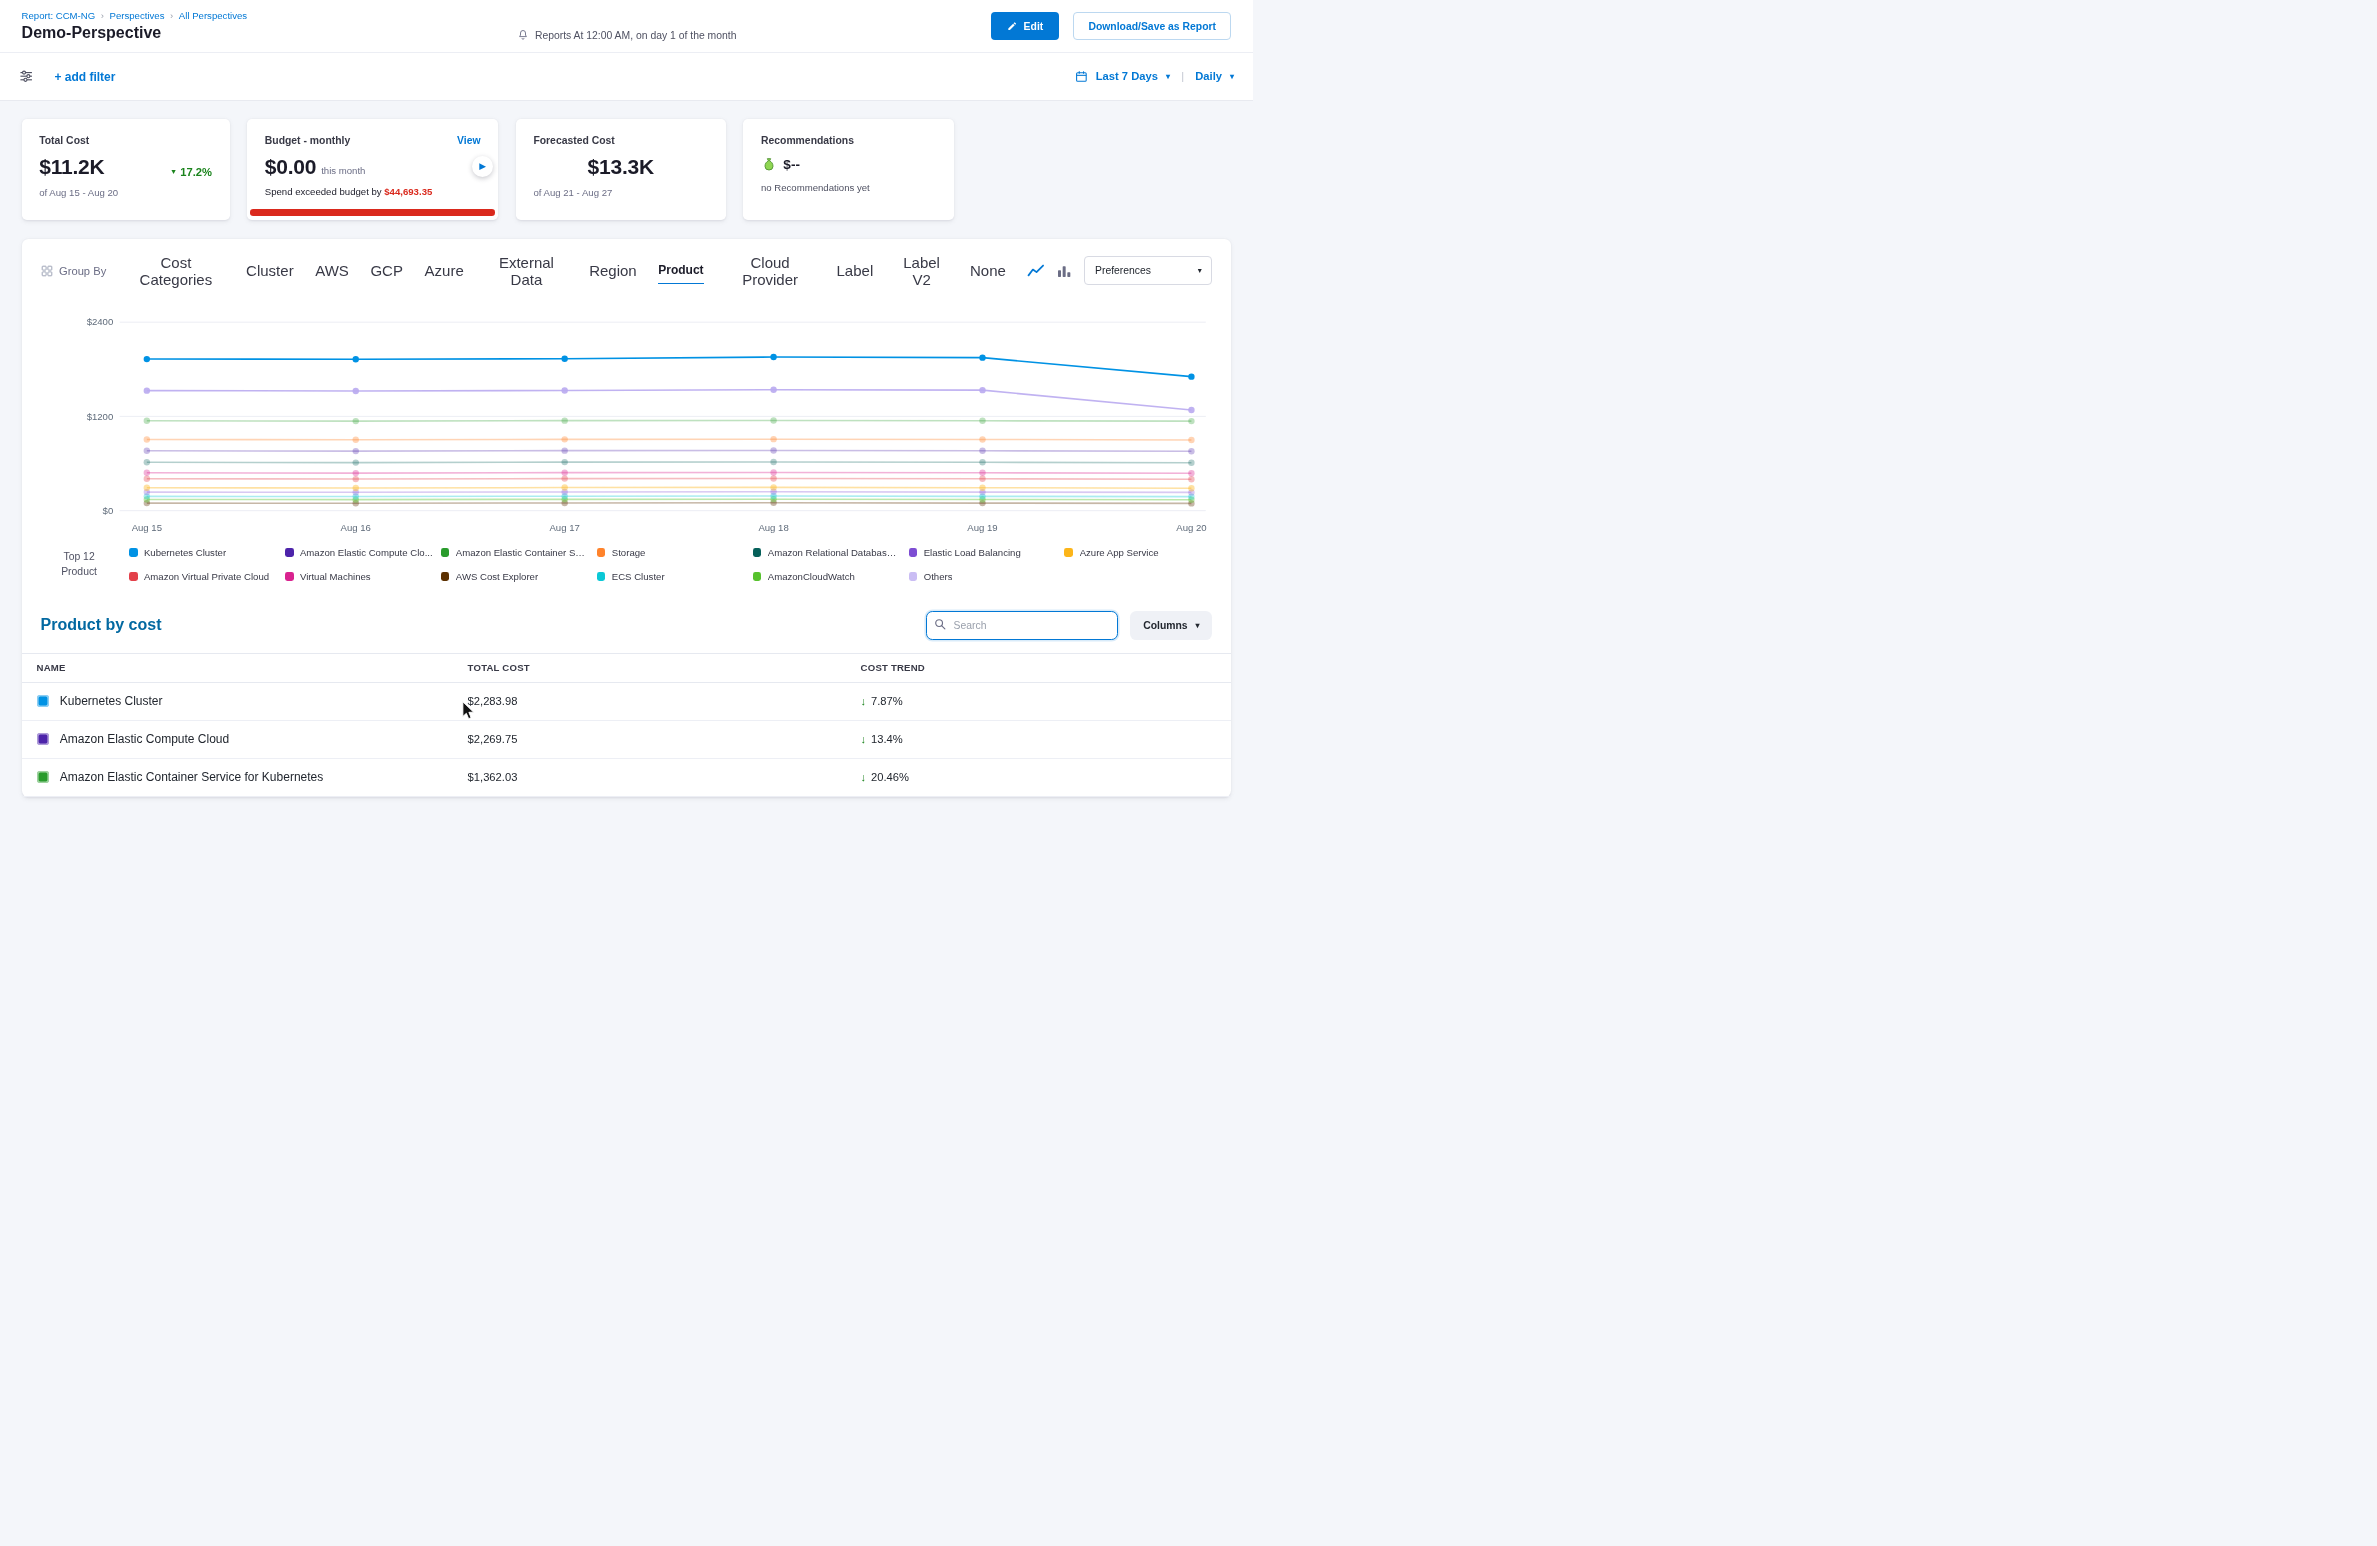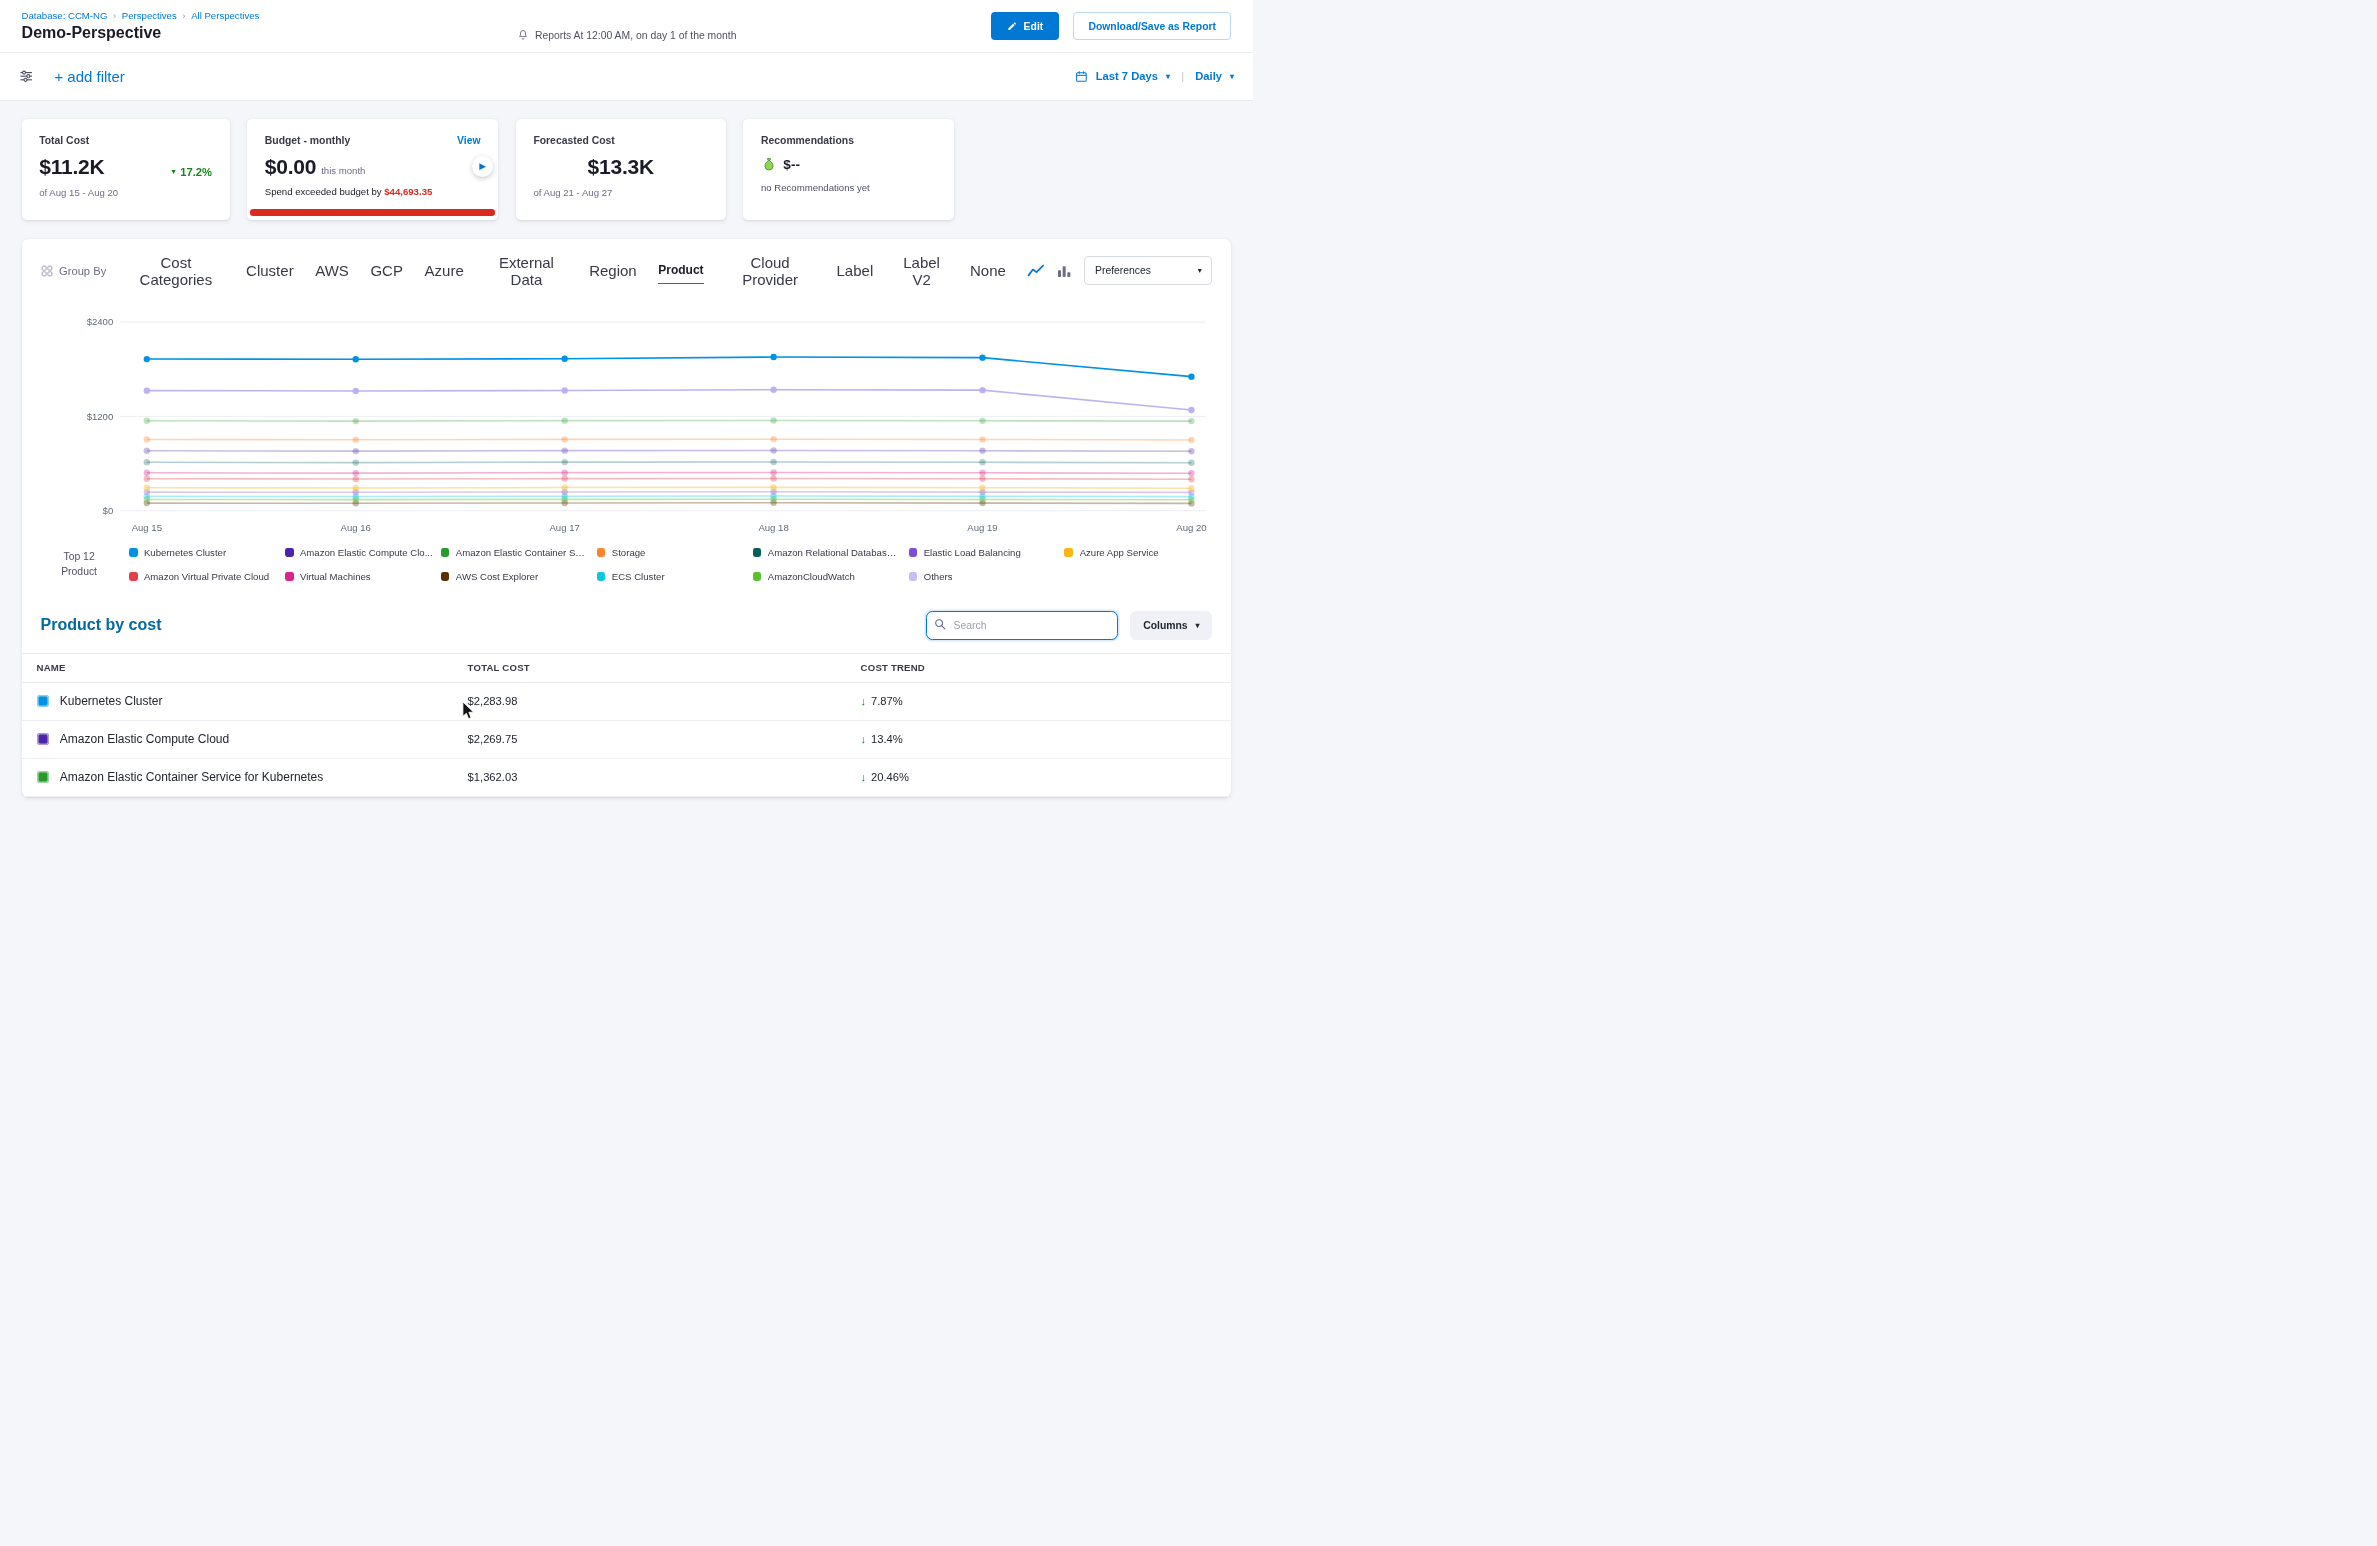--- a/index.html
+++ b/index.html
@@ -15,21 +15,21 @@
   .crumb-sep { color:#9aa0ac; font-size:9.6px; }
   .page-title { font-size:16px; font-weight:700; color:#1b1b28; }
   .topbar-center { position:absolute; left:50%; transform:translateX(-50%); top:29px; display:flex; align-items:center; gap:6.4px; font-size:10.4px; color:#4f5162; }
   .topbar-right { margin-left:auto; display:flex; gap:14.4px; align-items:center; }
   .btn { font-size:10.4px; font-weight:600; border-radius:4px; padding:7.2px 14.4px; cursor:pointer; display:flex; align-items:center; gap:6.4px; border:0.8px solid transparent; font-family:inherit; }
   .btn-primary { background:#0278d5; color:#fff; }
   .btn-outline { background:#fff; color:#0278d5; border:0.8px solid #bcd8f0; }
 
   
   .filterbar { background:#fff; height:48px; padding:0 19px; display:flex; align-items:center; border-bottom:0.8px solid #e8eaf0; }
-  .add-filter { color:#0278d5; font-size:15px; font-weight:400; margin-left:21px; cursor:pointer; }
+  .add-filter { color:#0278d5; font-size:12px; font-weight:700; margin-left:21px; cursor:pointer; }
   .filter-right { margin-left:auto; display:flex; align-items:center; gap:8px; font-size:11.2px; font-weight:600; color:#0278d5; }
   .caret { font-size:8px; }
   .pipe { color:#c3c7d1; font-weight:400; margin:0 3.2px; }
 
   
   .cards { display:flex; gap:17.6px; margin:17.6px 21.6px 0; }
   .card { background:#fff; border-radius:4.8px; box-shadow:0 0.8px 1.6px rgba(40,41,61,.06),0 1.6px 4px rgba(96,97,112,.10); padding:16px 17.6px; position:relative; height:101px; }
   .card-total { width:208px; } .card-budget { width:251px; } .card-forecast { width:210px; } .card-reco { width:211px; }
   .card-title-row { display:flex; justify-content:space-between; align-items:center; }
   .card-title { font-size:10.4px; font-weight:600; color:#383946; }
@@ -91,21 +91,21 @@
   .trend-arrow { color:#1b841d; font-weight:700; font-size:11.2px; }
 
   .cursor-overlay { position:absolute; left:462px; top:701px; pointer-events:none; z-index:50; }
 </style>
 </head>
 <body>
 
 <header class="topbar">
   <div class="topbar-left">
     <nav class="breadcrumb">
-      <a href="#">Database: CCM-NG</a>
+      <a href="#">Report: CCM-NG</a>
       <span class="crumb-sep">›</span>
       <a href="#">Perspectives</a>
       <span class="crumb-sep">›</span>
       <a href="#">All Perspectives</a>
     </nav>
     <h1 class="page-title">Demo-Perspective</h1>
   </div>
   <div class="topbar-center">
     <svg width="12" height="12" viewBox="0 0 24 24">
         <path d="M12 3a5 5 0 0 0-5 5v4l-1.8 3.2h13.6L17 12V8a5 5 0 0 0-5-5z" fill="none" stroke="#6b6d85" stroke-width="1.8"></path>

